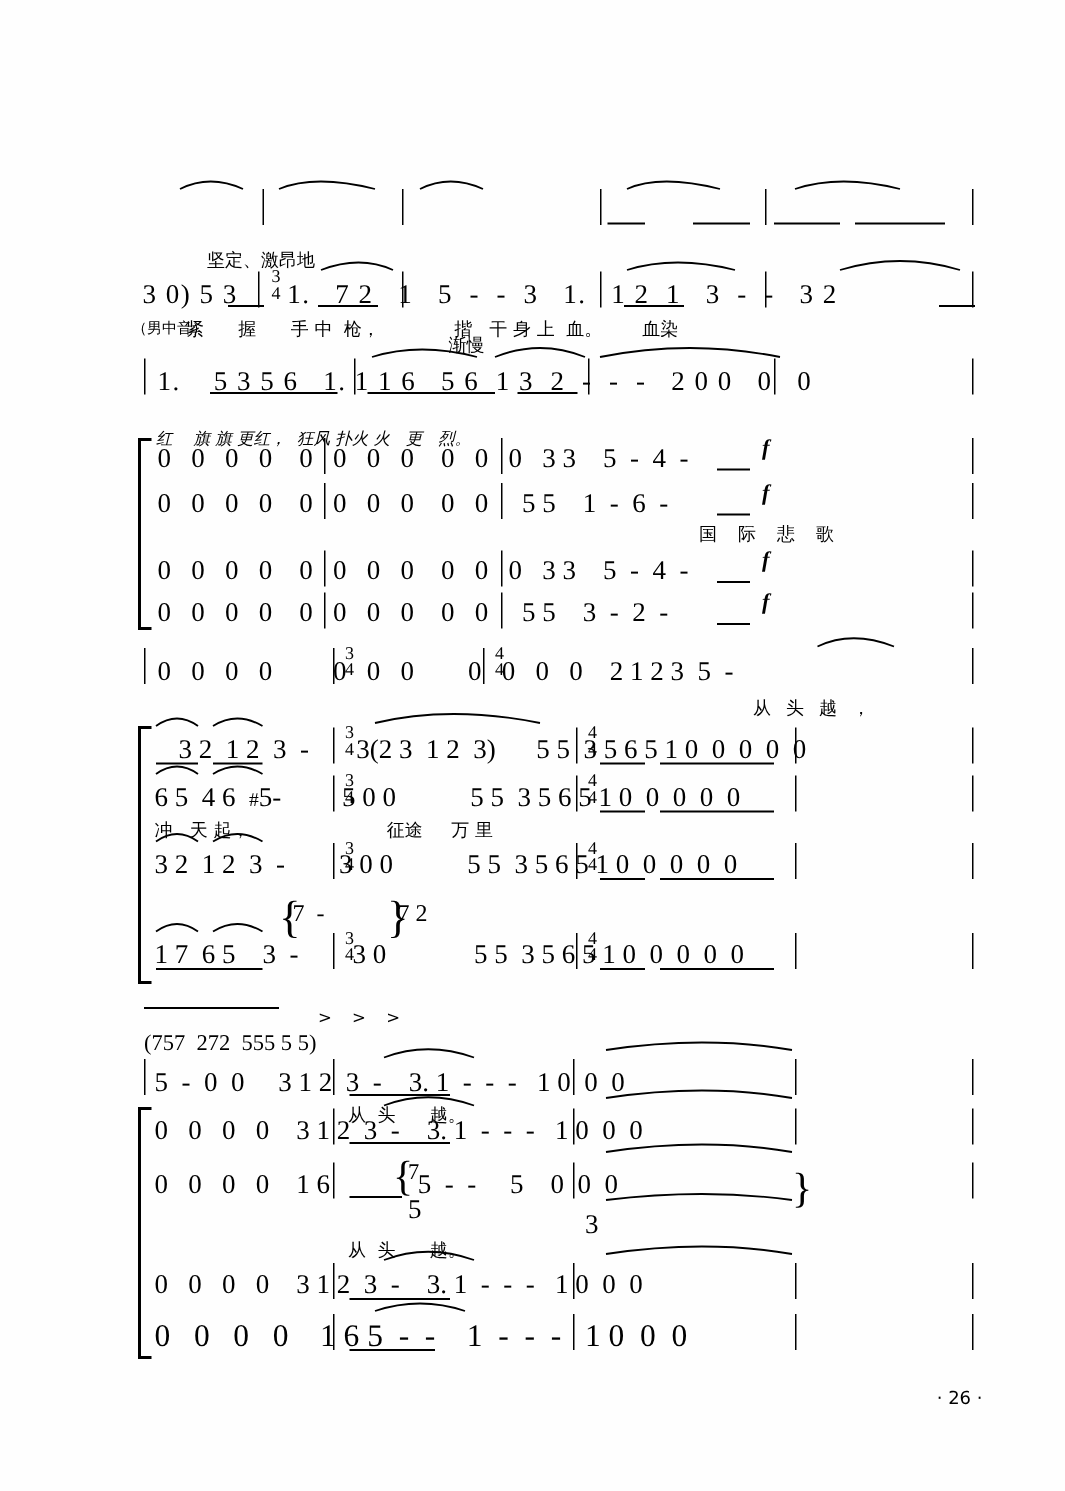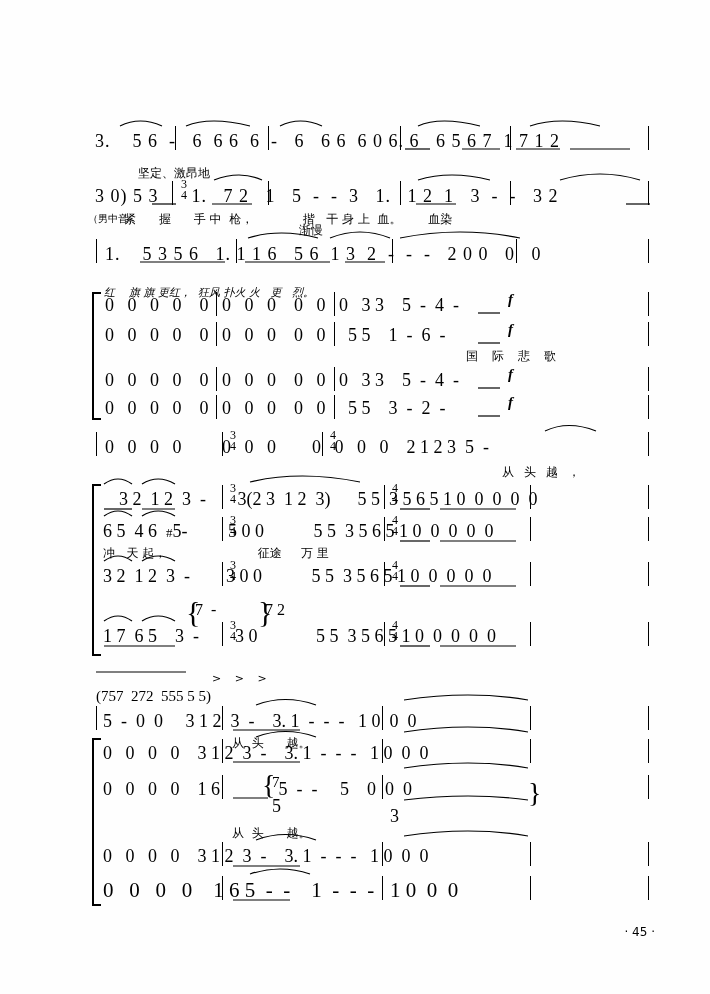--- a/index.html
+++ b/index.html
@@ -92,21 +92,20 @@
     left: 0; top: 0;
     width: 710px; height: 994px;
     pointer-events: none;
   }
 </style>
 </head>
 <body>
 
 <div id="page">
 
-  <div class="notes" style="left:95px; top:131px; font-size:18px; letter-spacing:1px;">3.&nbsp;&nbsp;&nbsp;&nbsp;5 6&nbsp;&nbsp;-&nbsp;&nbsp;&nbsp;6&nbsp;&nbsp;6 6&nbsp;&nbsp;6&nbsp;&nbsp;-&nbsp;&nbsp;&nbsp;6&nbsp;&nbsp;&nbsp;6 6&nbsp;&nbsp;6 0 6. 6&nbsp;&nbsp;&nbsp;6 5 6 7&nbsp;&nbsp;1 7 1 2</div>
   <div class="bar" style="left:175px; top:126px; height:24px;"></div>
   <div class="bar" style="left:268px; top:126px; height:24px;"></div>
   <div class="bar" style="left:400px; top:126px; height:24px;"></div>
   <div class="bar" style="left:510px; top:126px; height:24px;"></div>
   <div class="bar" style="left:648px; top:126px; height:24px;"></div>
 
   <div class="small" style="left:138px; top:165px; font-size:12px;">坚定、激昂地</div>
   <div class="tiny" style="left:88px; top:212px; font-size:10px;">（男中音）</div>
 
   <div class="notes" style="left:95px; top:186px; font-size:18px; letter-spacing:1px;">3 0)&nbsp;5 3&nbsp;&nbsp;&nbsp;&nbsp;&nbsp;&nbsp;1.&nbsp;&nbsp;&nbsp;7 2&nbsp;&nbsp;&nbsp;1&nbsp;&nbsp;&nbsp;5&nbsp;&nbsp;-&nbsp;&nbsp;-&nbsp;&nbsp;3&nbsp;&nbsp;&nbsp;1.&nbsp;&nbsp;&nbsp;1 2&nbsp;&nbsp;1&nbsp;&nbsp;&nbsp;3&nbsp;&nbsp;-&nbsp;&nbsp;-&nbsp;&nbsp;&nbsp;3 2</div>
@@ -240,21 +239,21 @@
   <div class="bar" style="left:382px; top:842px; height:24px;"></div>
   <div class="bar" style="left:382px; top:876px; height:24px;"></div>
   <div class="bar" style="left:530px; top:739px; height:24px;"></div>
   <div class="bar" style="left:530px; top:842px; height:24px;"></div>
   <div class="bar" style="left:530px; top:876px; height:24px;"></div>
   <div class="bar" style="left:648px; top:739px; height:24px;"></div>
   <div class="bar" style="left:648px; top:775px; height:24px;"></div>
   <div class="bar" style="left:648px; top:842px; height:24px;"></div>
   <div class="bar" style="left:648px; top:876px; height:24px;"></div>
 
-  <div class="pageno">· 45 ·</div>
+  <div class="pageno">· 26 ·</div>
 
   <svg id="overlay" viewBox="0 0 710 994">
     <g fill="none" stroke="#000" stroke-width="1.2">
 
       <path d="M120 126 Q140 116 162 126"></path>
       <path d="M186 126 Q210 116 250 126"></path>
       <path d="M280 126 Q300 116 322 126"></path>
       <path d="M418 126 Q440 116 480 126"></path>
       <path d="M530 126 Q560 116 600 126"></path>
 

